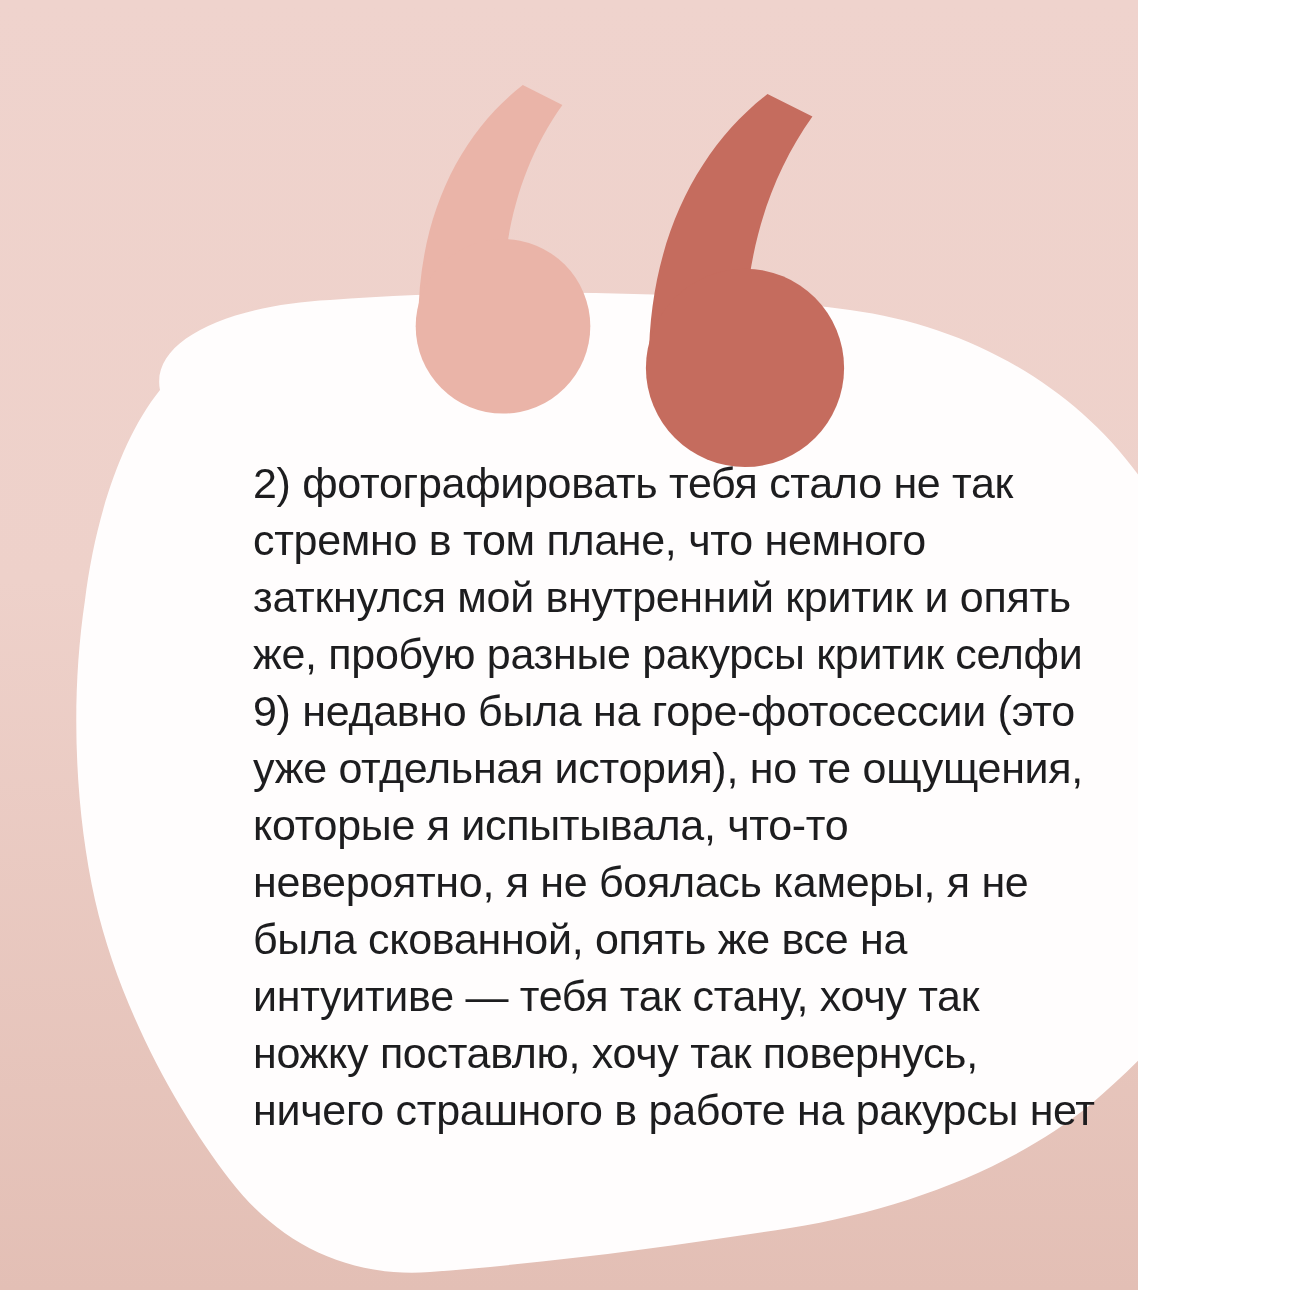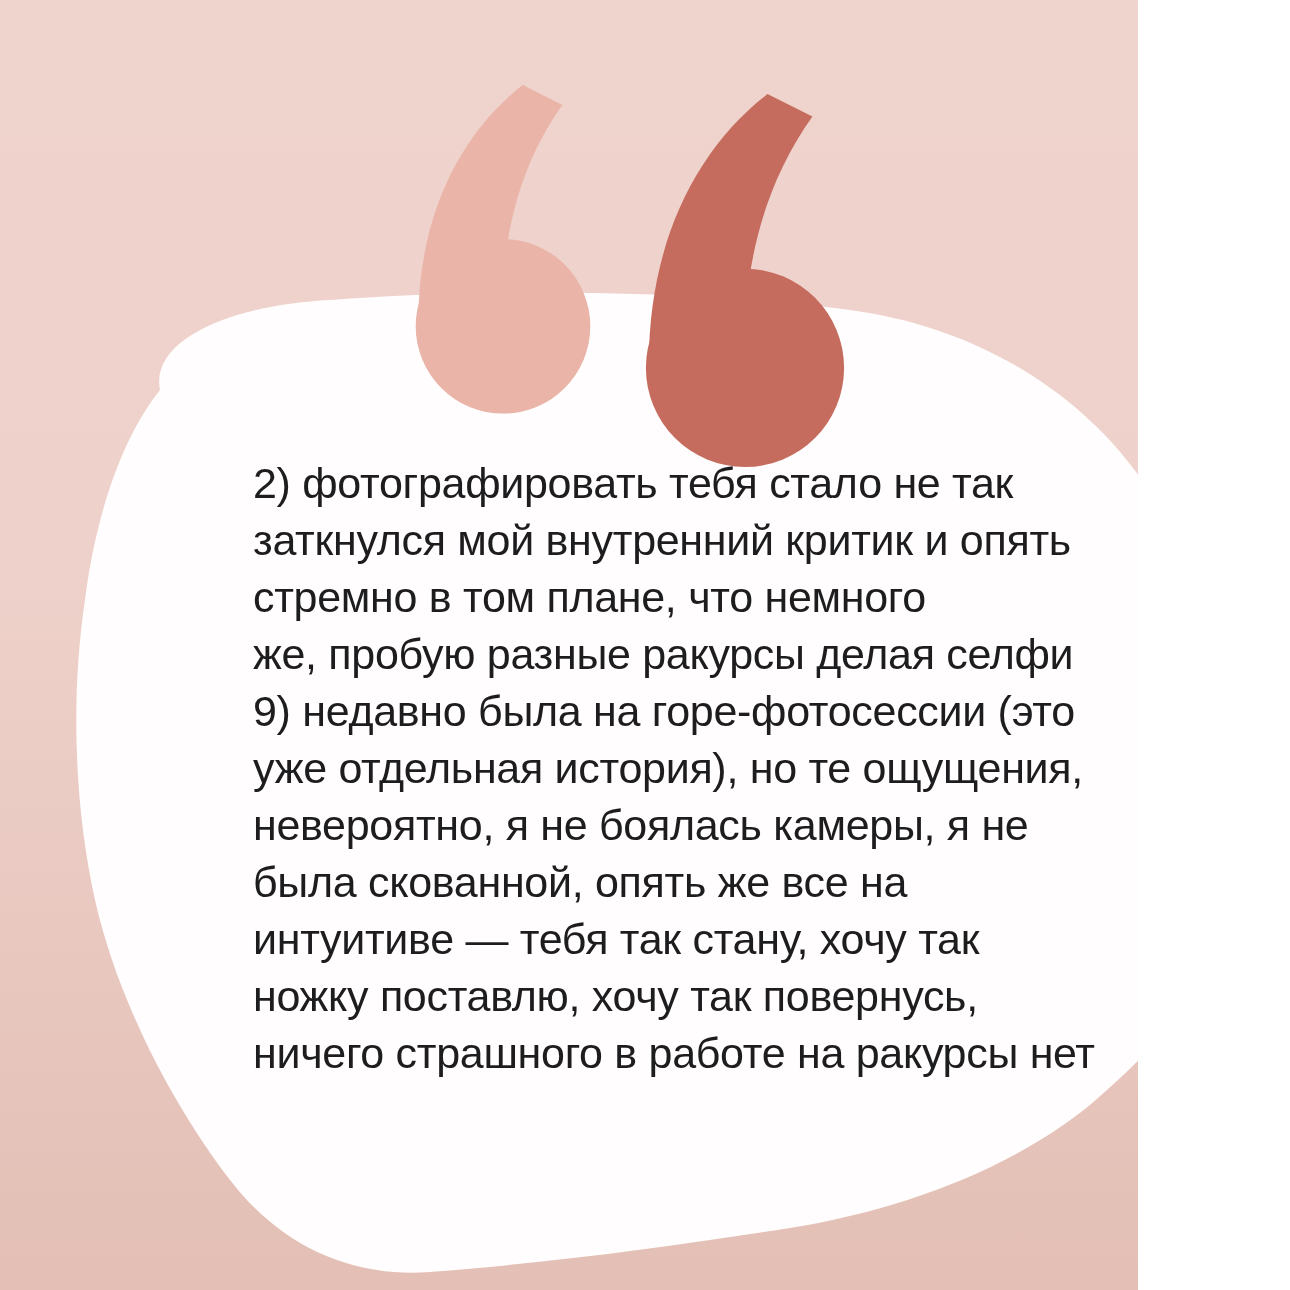--- a/index.html
+++ b/index.html
@@ -77,25 +77,26 @@
                C 52 58, 4 152, 6 274
                L 100 274
                C 96 182, 116 96, 166 26
                Z"></path>
       <circle cx="100" cy="272" r="97"></circle>
     </g>
   </svg>
 
   <div class="quote-text">
     <div class="quote-line">2) фотографировать тебя стало не так</div>
+    <div class="quote-line">стремно в том плане, что немного</div>
     <div class="quote-line">заткнулся мой внутренний критик и опять</div>
-    <div class="quote-line">стремно в том плане, что немного</div>
-    <div class="quote-line">же, пробую разные ракурсы делая селфи</div>
+    <div class="quote-line">же, пробую разные ракурсы критик селфи</div>
     <div class="quote-line">9) недавно была на горе-фотосессии (это</div>
     <div class="quote-line">уже отдельная история), но те ощущения,</div>
+    <div class="quote-line">которые я испытывала, что-то</div>
     <div class="quote-line">невероятно, я не боялась камеры, я не</div>
     <div class="quote-line">была скованной, опять же все на</div>
     <div class="quote-line">интуитиве — тебя так стану, хочу так</div>
     <div class="quote-line">ножку поставлю, хочу так повернусь,</div>
     <div class="quote-line">ничего страшного в работе на ракурсы нет</div>
   </div>
 
 </div>
 
 </body></html>

